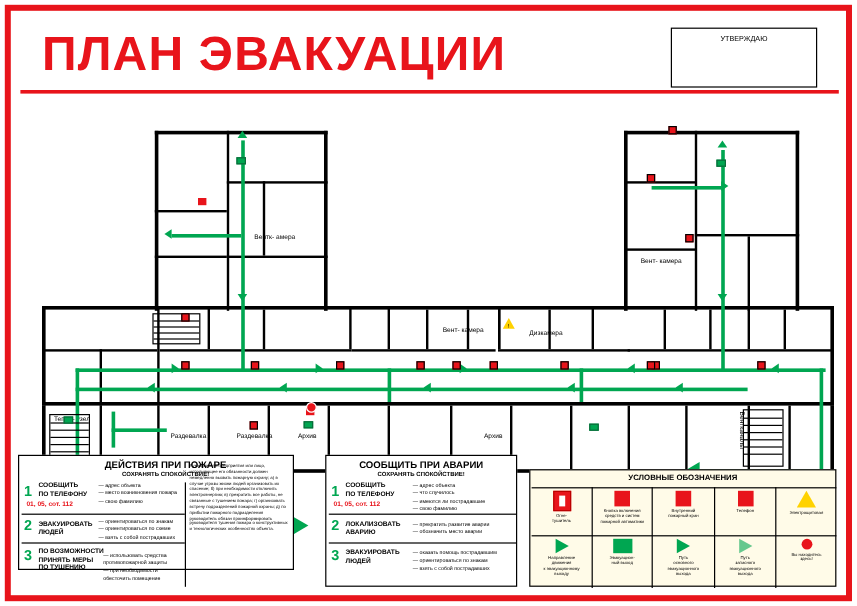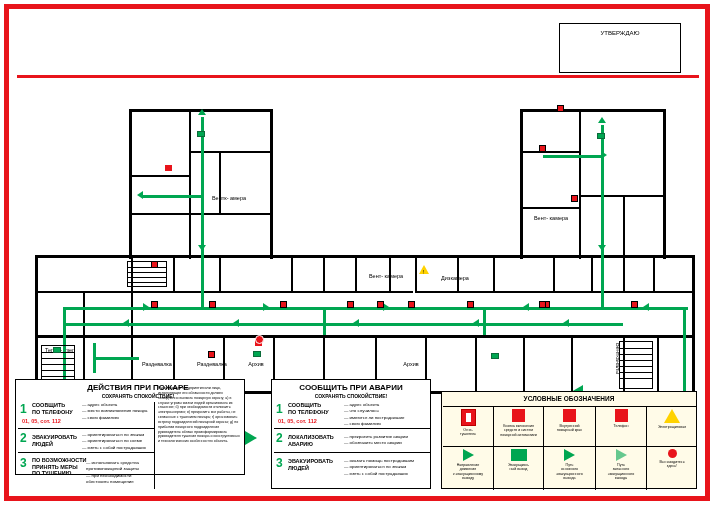--- a/index.html
+++ b/index.html
@@ -59,20 +59,21 @@
   .lgarrow-grn{width:0;height:0;margin:0 auto;border-top:6px solid transparent;border-bottom:6px solid transparent;border-left:11px solid #00a651;}
   .lgarrow-dash{width:0;height:0;margin:0 auto;border-top:6px solid transparent;border-bottom:6px solid transparent;border-left:11px solid #00a651;opacity:.6;}
   .lgdot{width:9px;height:9px;border-radius:50%;background:#e8141b;margin:0 auto;}
 </style>
 </head>
 <body>
 
 <div id="root">
   <div class="frame">
 
+    <div class="title">ПЛАН ЭВАКУАЦИИ</div>
     <div class="approve-box">
       <span>УТВЕРЖДАЮ</span>
     </div>
     <div class="hdiv" style="left:8px;top:66px;width:682px;background:#e8141b;height:3px;"></div>
 
     <div class="plan">
 
       <div class="wall" style="left:106px;top:14px;width:144px;height:3px;"></div>
       <div class="wall" style="left:106px;top:14px;width:3px;height:150px;"></div>
       <div class="wall" style="left:247px;top:14px;width:3px;height:150px;"></div>

